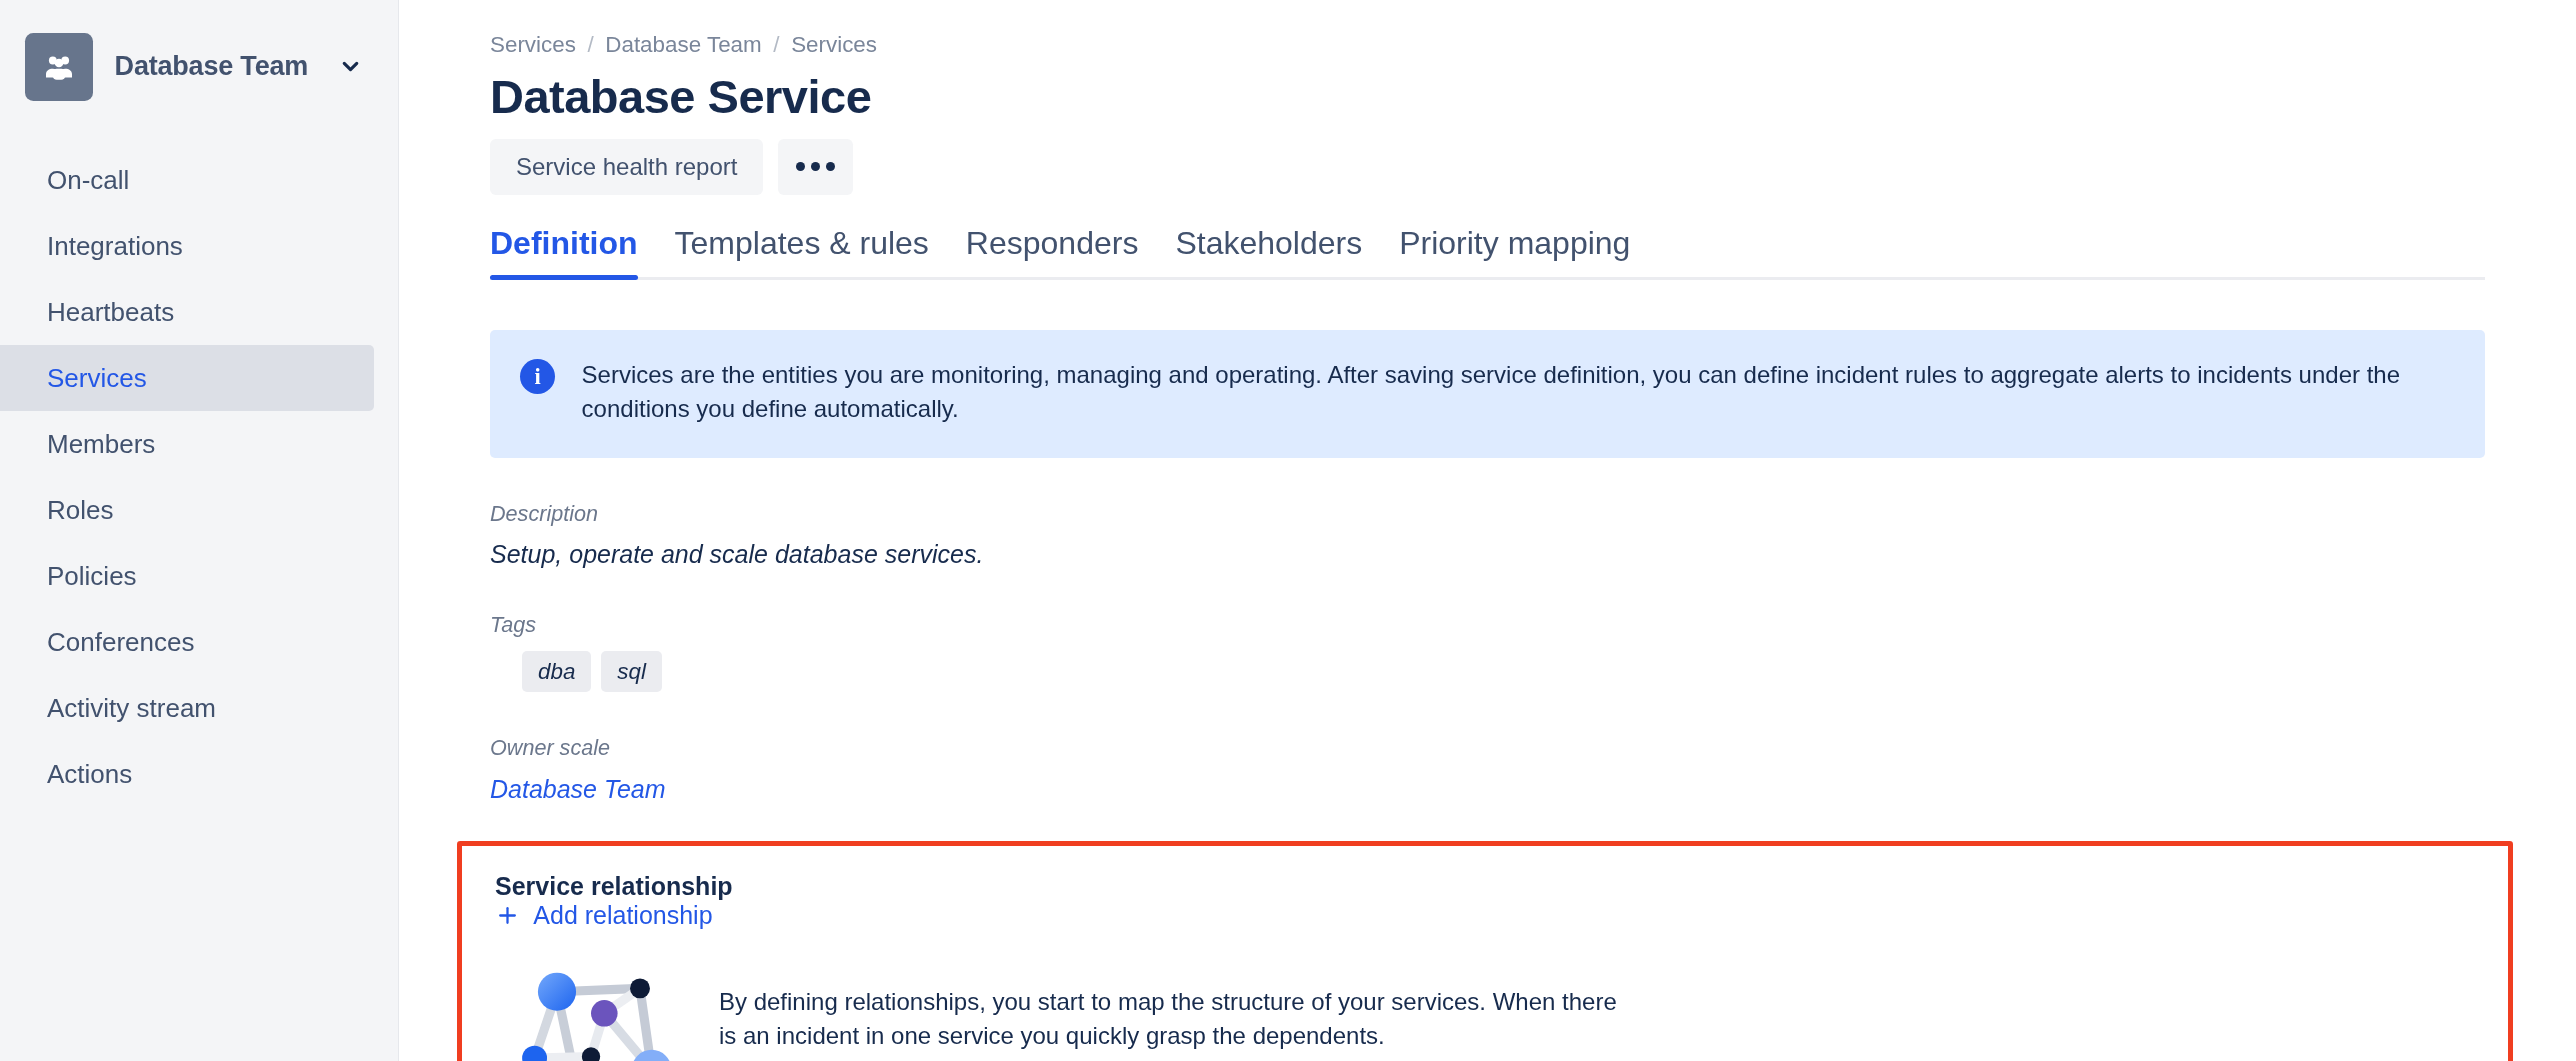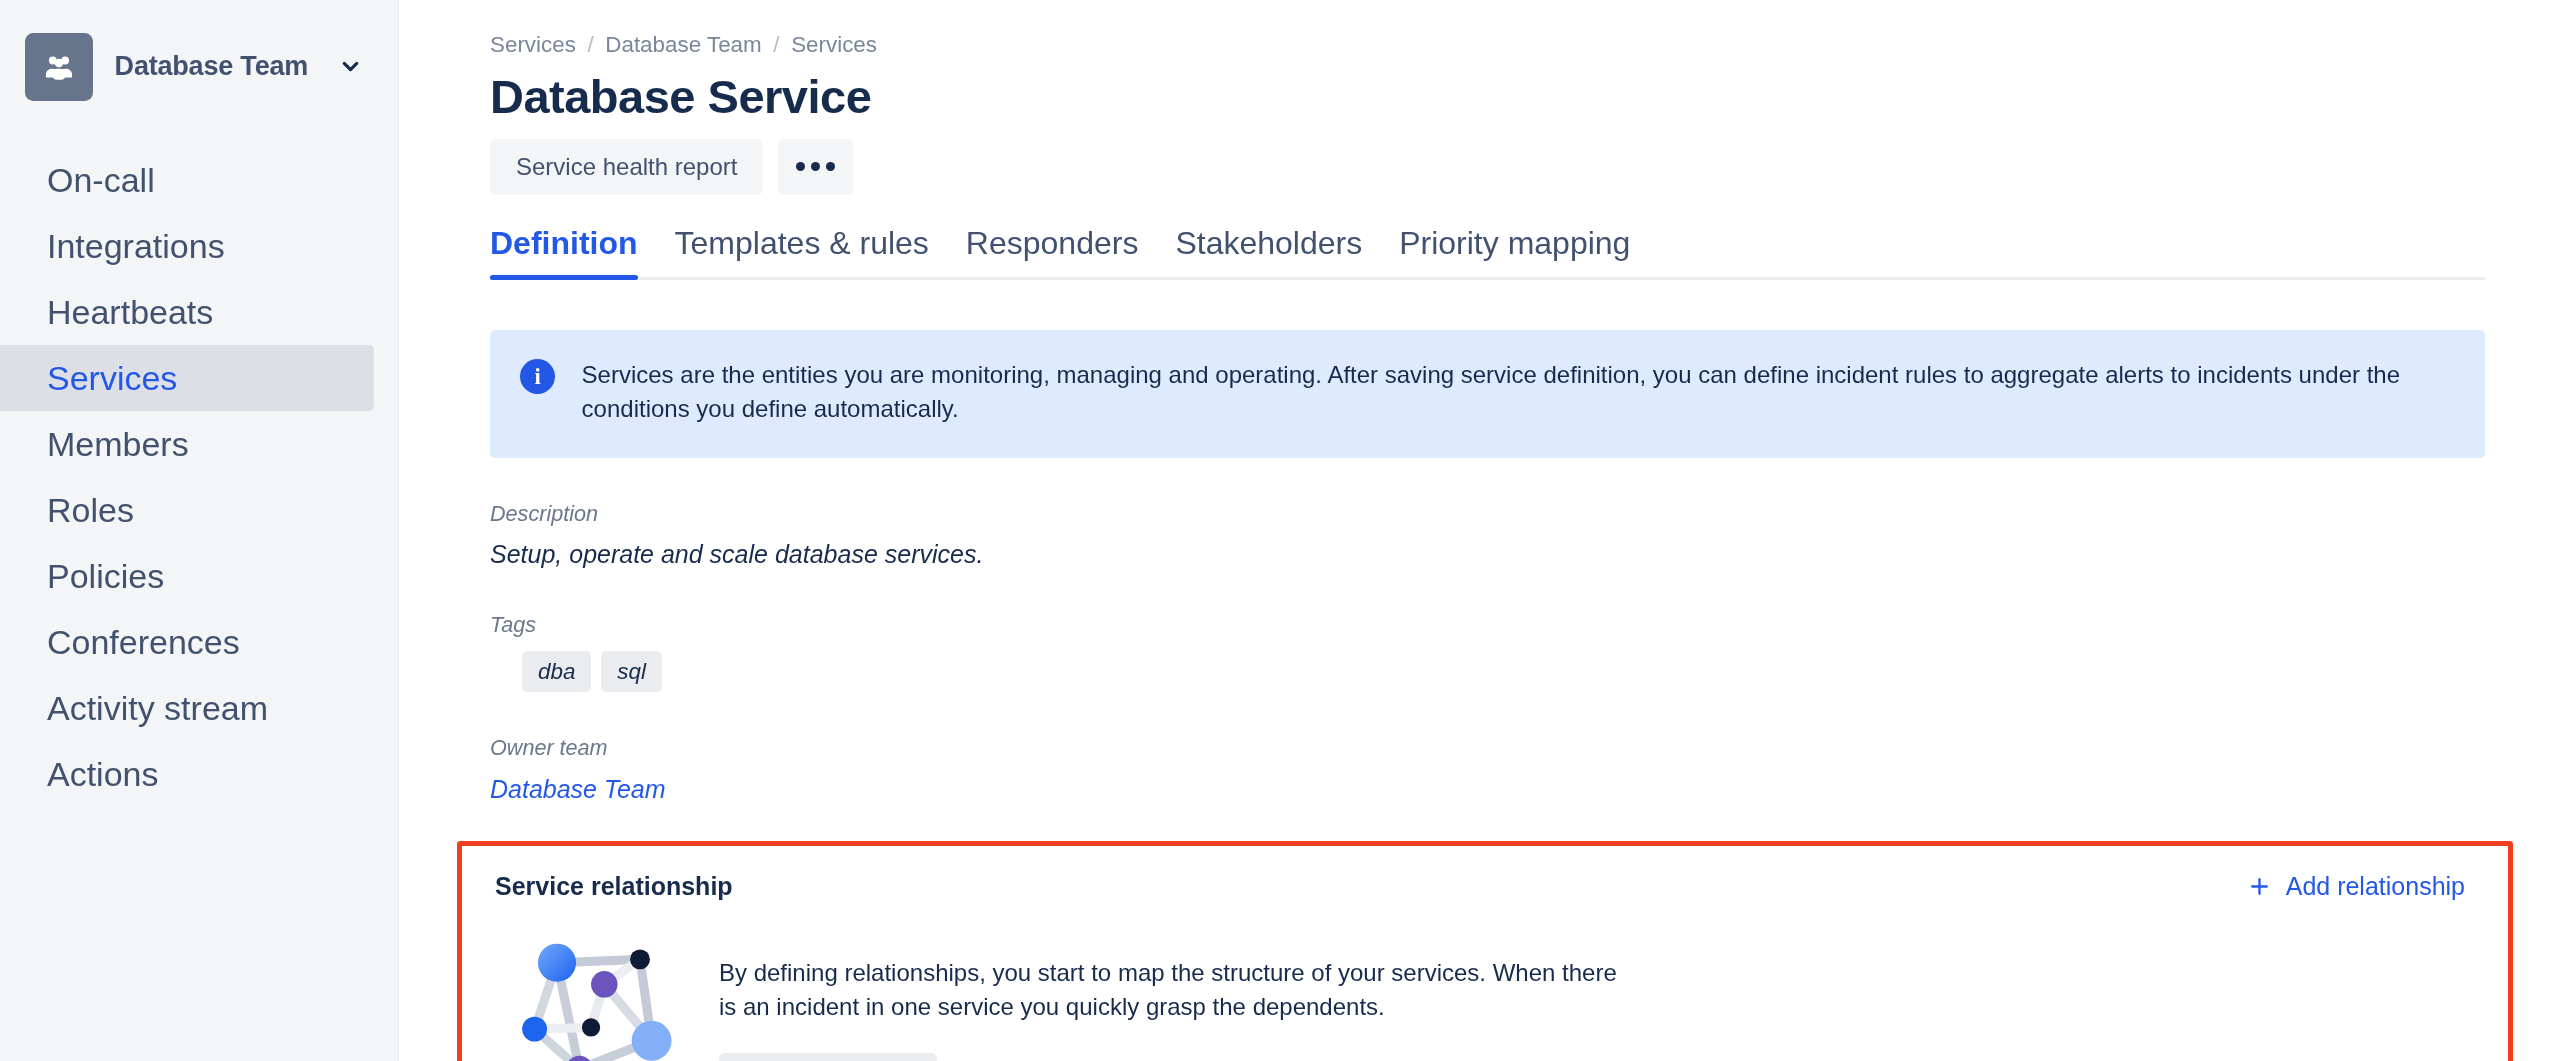--- a/index.html
+++ b/index.html
@@ -66,21 +66,21 @@
 
   .nav {
     margin-top: 47px;
   }
 
   .nav-item {
     height: 66px;
     display: flex;
     align-items: center;
     padding-left: 47px;
-    font-size: 34px;
+    font-size: 26px;
     color: #42526e;
     cursor: pointer;
     width: 374px;
     border-radius: 0 5px 5px 0;
     margin-bottom: 0;
   }
   .nav-item + .nav-item { margin-top: 0; }
 
   .nav-item.active {
     background: #dcdfe6;
@@ -268,20 +268,21 @@
     border: 5.8px solid #f03e20;
     border-radius: 3.3px;
     background: #ffffff;
     padding: 26.6px 33px 38px 33px;
   }
 
   .rel-head {
     display: flex;
     align-items: flex-start;
     justify-content: space-between;
+    flex-direction: column;
   }
   .rel-title {
     font-size: 25px;
     font-weight: 700;
     color: #172b4d;
   }
   .rel-add-link {
     display: flex;
     align-items: center;
     gap: 13.3px;
@@ -431,21 +432,21 @@
 
       <div class="field">
         <div class="field-label">Tags</div>
         <div class="tags">
           <span class="tag">dba</span>
           <span class="tag">sql</span>
         </div>
       </div>
 
       <div class="field">
-        <div class="field-label">Owner team</div>
+        <div class="field-label">Owner scale</div>
         <div class="field-link">Database Team</div>
       </div>
 
       <section class="rel-wrap">
         <div class="rel-head">
           <div class="rel-title">Service relationship</div>
           <div class="rel-add-link">
             <span class="plus-icon">
               <svg width="25" height="25" viewBox="0 0 24 24" fill="none" stroke="#2357e6" stroke-width="2.2" stroke-linecap="round">
                 <line x1="12" y1="5" x2="12" y2="19"></line>

